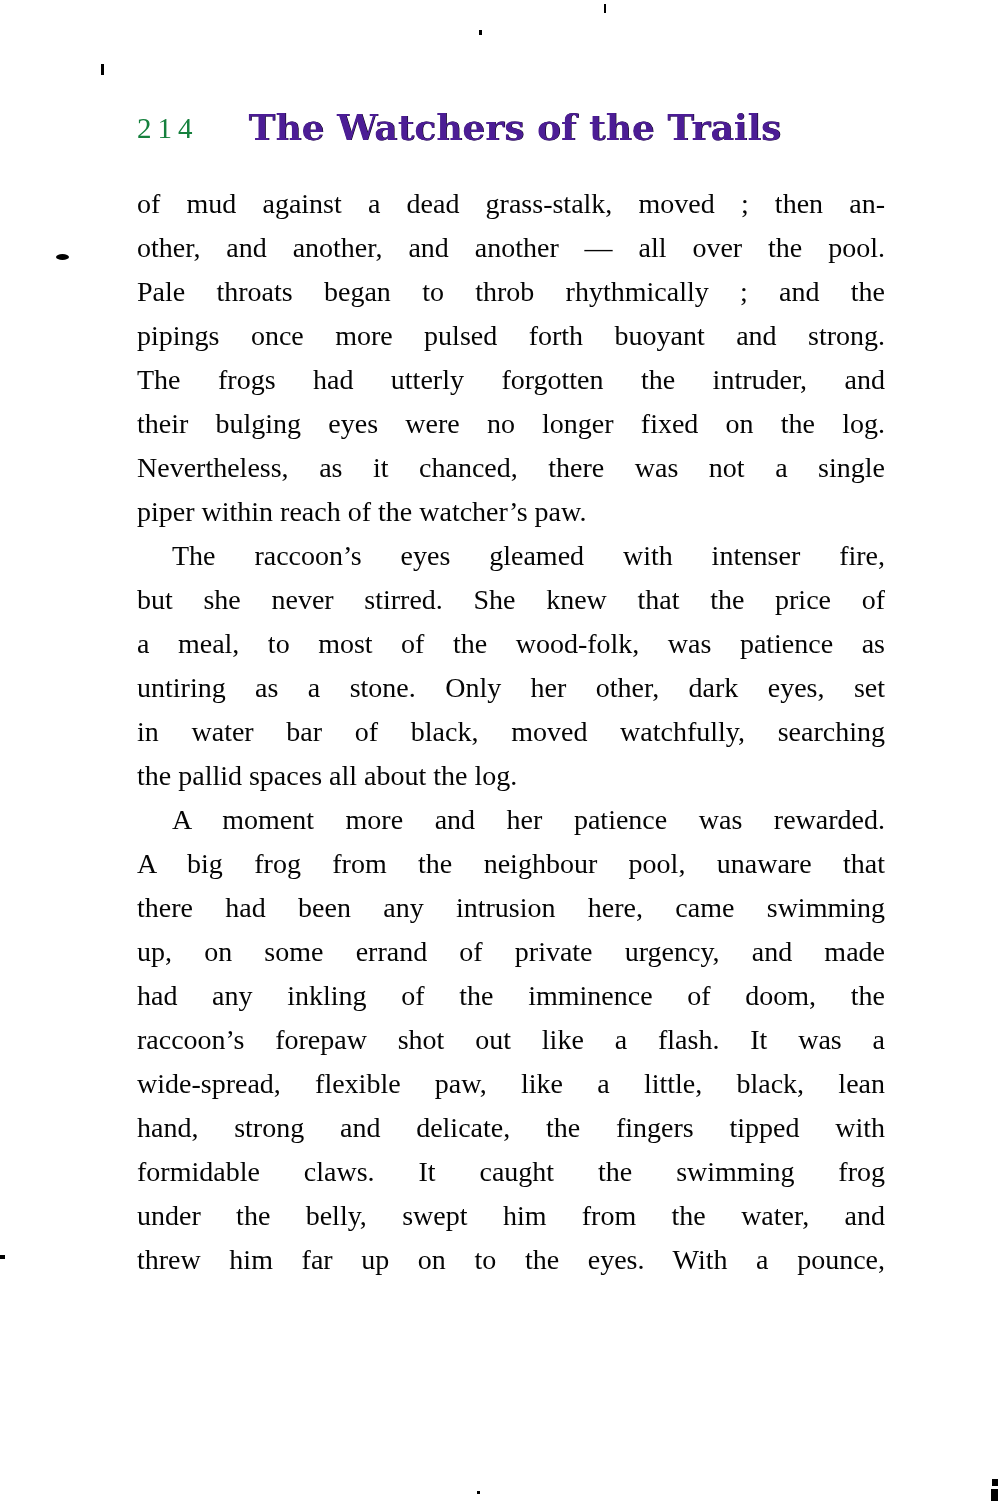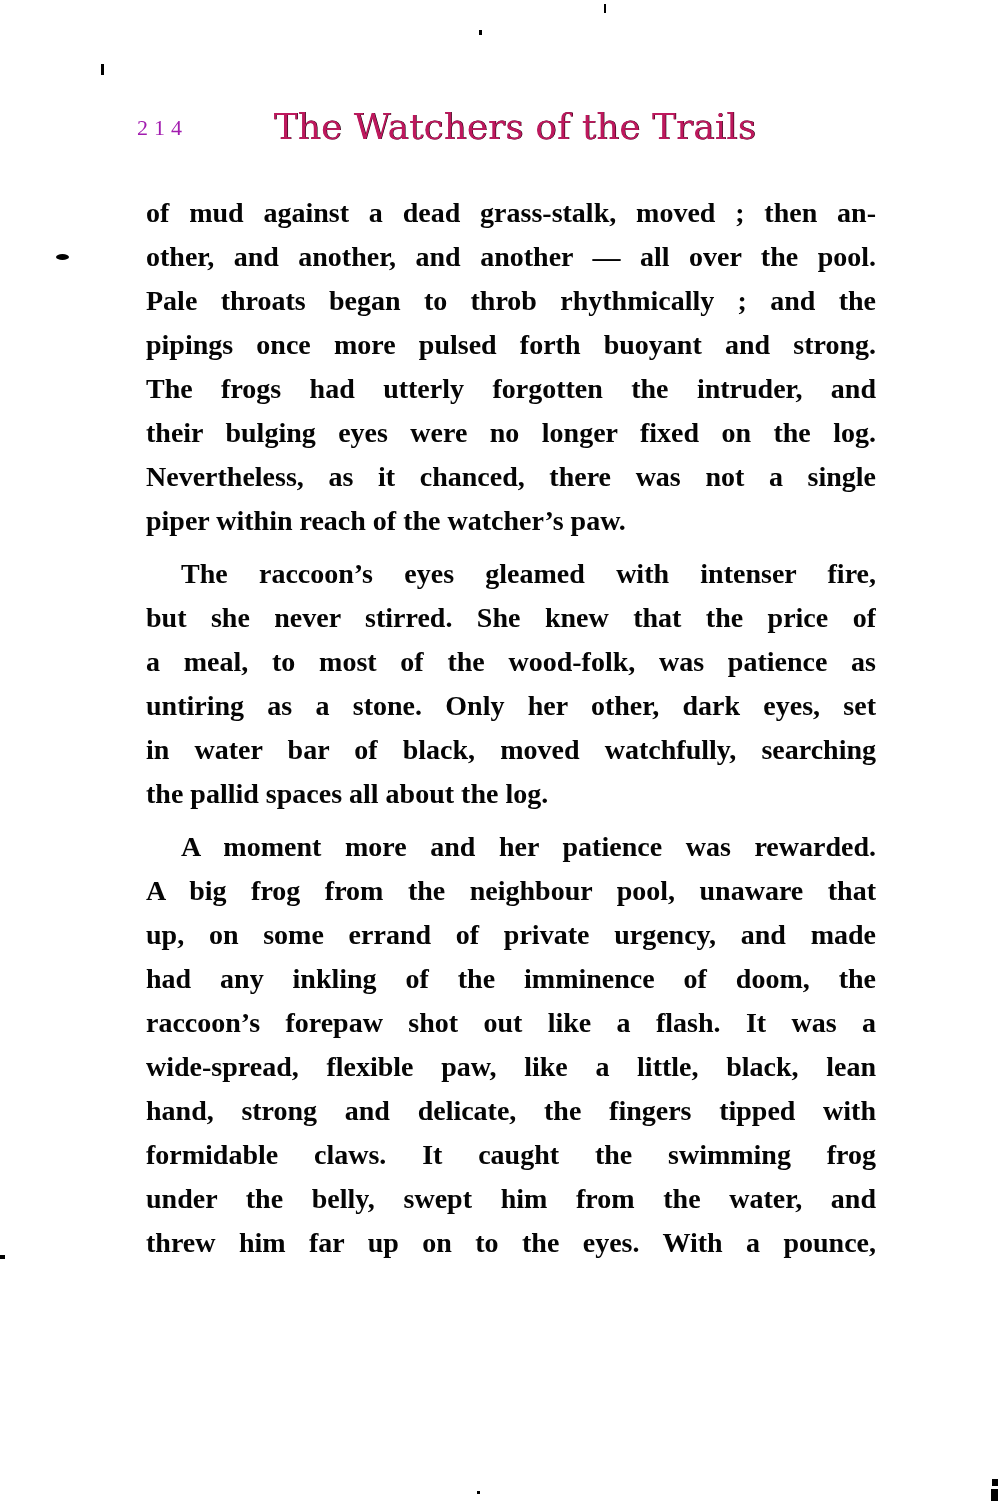--- a/index.html
+++ b/index.html
@@ -14,48 +14,48 @@
     background: #ffffff;
     overflow: hidden;
     font-family: "Liberation Serif", serif;
     color: #0b0b0b;
   }
   
   .page-number {
     position: absolute;
     left: 137px;
     top: 112px;
-    font-size: 22px;
+    font-size: 29px;
     line-height: 32px;
     letter-spacing: 6px;
-    color: #a21caf;
+    color: #15803d;
   }
   .page-title {
     position: absolute;
     left: 515px;
     top: 105px;
     transform: translateX(-50%);
     white-space: nowrap;
     font-family: "DejaVu Serif", serif;
-    font-weight: normal;
+    font-weight: bold;
     font-size: 36px;
     line-height: 44px;
-    color: #be185d;
+    color: #4c1d95;
     text-shadow: 0.5px 0 0 #000;
   }
   
   .page-body {
     position: absolute;
     left: 137px;
     top: 182px;
     width: 748px;
     font-size: 28px;
     color: #050505;
   }
-  .paragraph { margin: 9px; font-weight: bold; }
+  .paragraph { margin: 0; }
   .line {
     line-height: 44px;
     height: 44px;
     text-align: justify;
     text-align-last: justify;
     overflow: hidden;
     white-space: normal;
   }
   .line.indent { text-indent: 35px; }
   .line.last { text-align-last: left; }
@@ -97,20 +97,21 @@
         <div class="line indent">The raccoon’s eyes gleamed with intenser fire,</div>
         <div class="line">but she never stirred. She knew that the price of</div>
         <div class="line">a meal, to most of the wood-folk, was patience as</div>
         <div class="line">untiring as a stone. Only her other, dark eyes, set</div>
         <div class="line">in water bar of black, moved watchfully, searching</div>
         <div class="line last">the pallid spaces all about the log.</div>
       </div>
       <div class="paragraph">
         <div class="line indent">A moment more and her patience was rewarded.</div>
         <div class="line">A big frog from the neighbour pool, unaware that</div>
+        <div class="line">there had been any intrusion here, came swimming</div>
         <div class="line">up, on some errand of private urgency, and made</div>
         <div class="line">had any inkling of the imminence of doom, the</div>
         <div class="line">raccoon’s forepaw shot out like a flash. It was a</div>
         <div class="line">wide-spread, flexible paw, like a little, black, lean</div>
         <div class="line">hand, strong and delicate, the fingers tipped with</div>
         <div class="line">formidable claws. It caught the swimming frog</div>
         <div class="line">under the belly, swept him from the water, and</div>
         <div class="line">threw him far up on to the eyes. With a pounce,</div>
       </div>
     </div>

